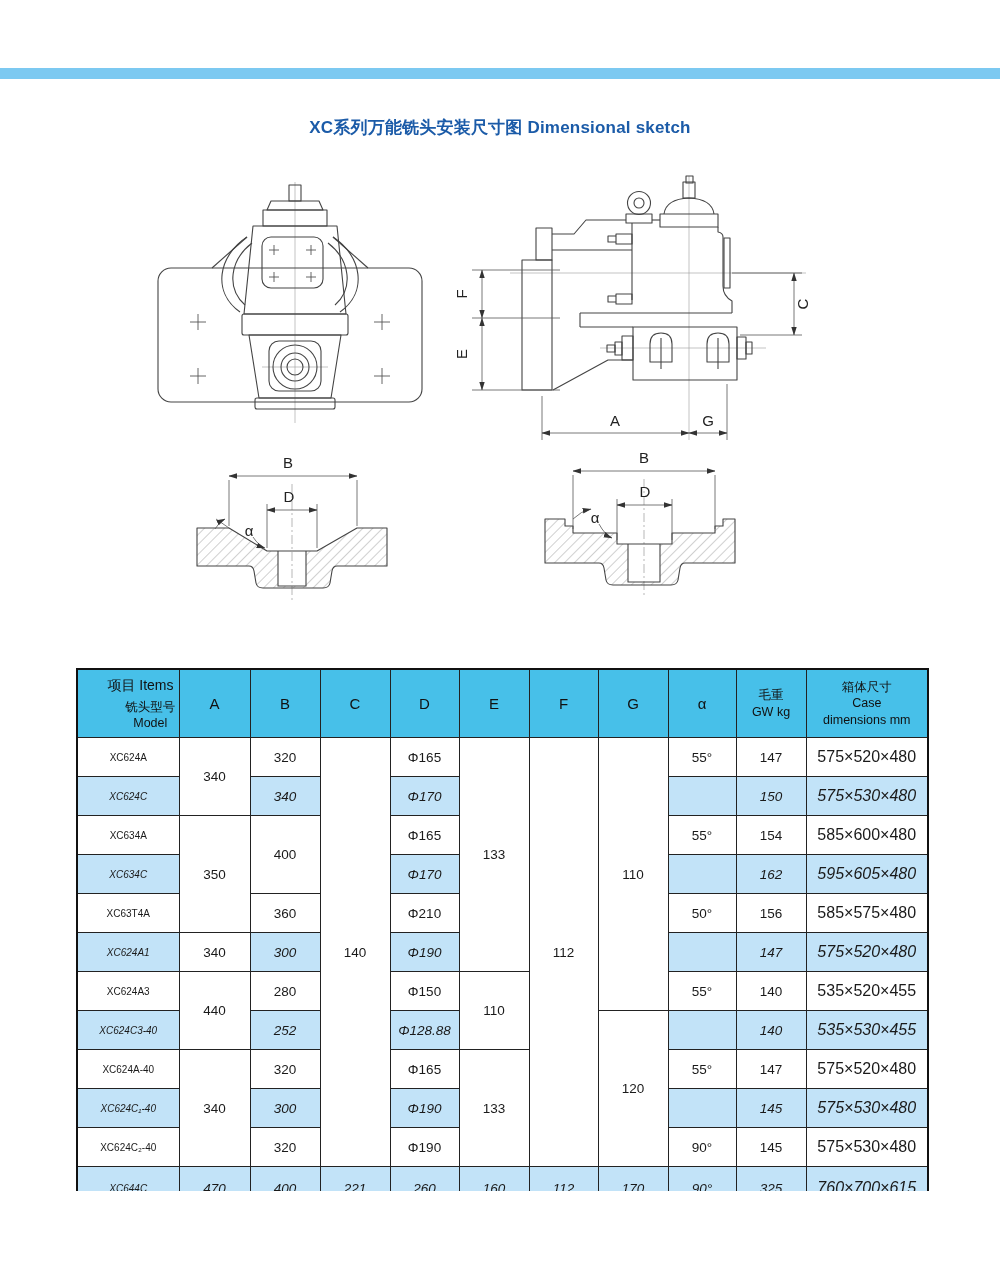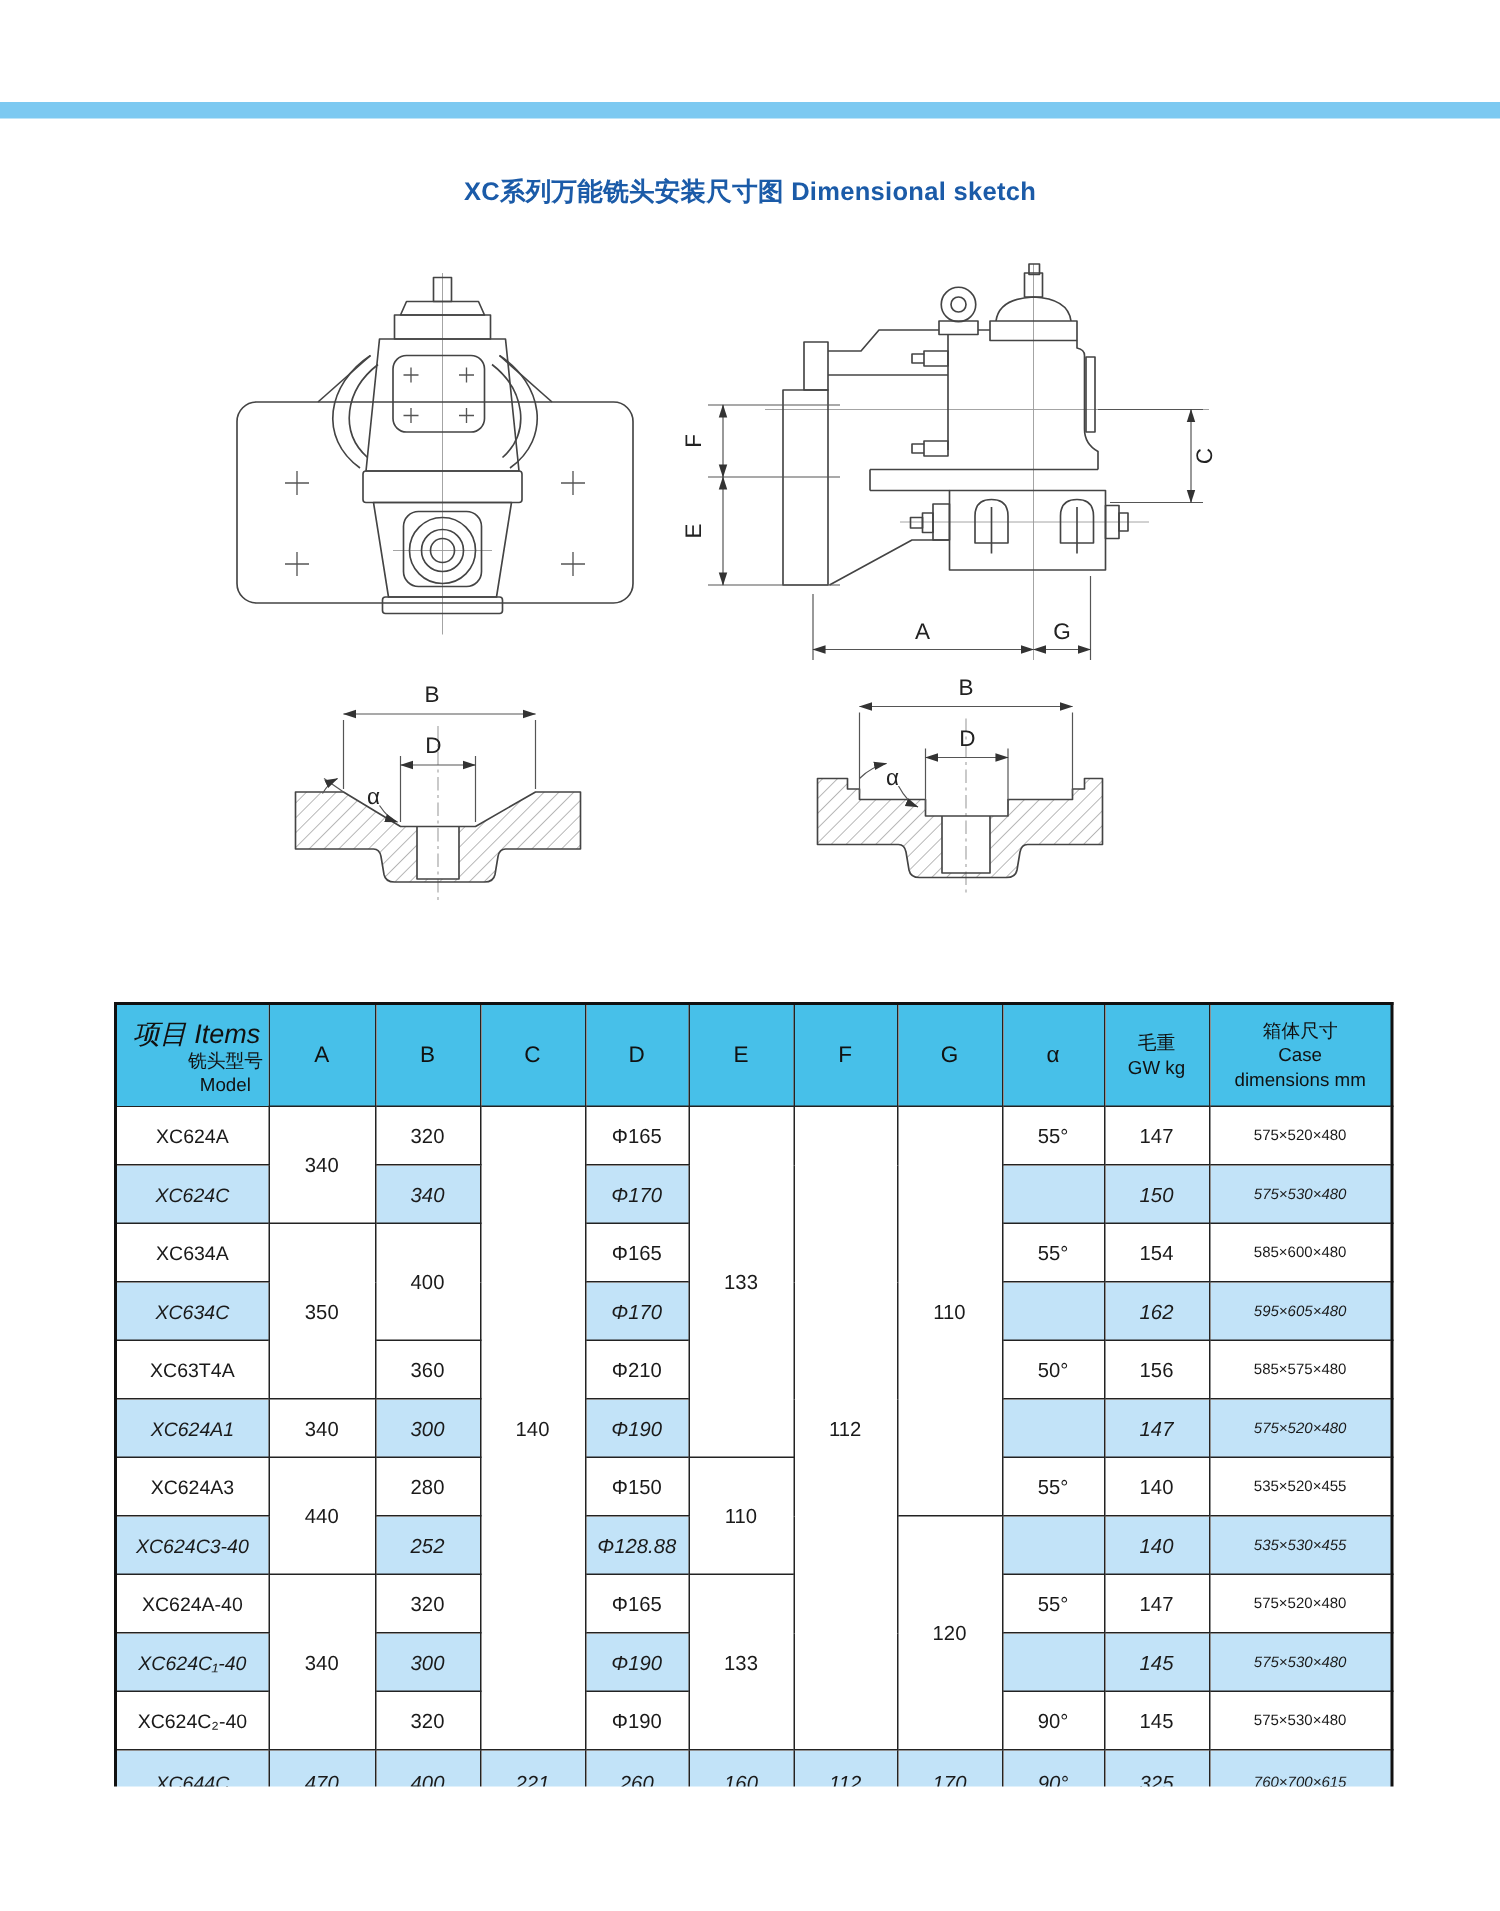--- a/index.html
+++ b/index.html
@@ -16,26 +16,26 @@
   #sec2{left:533px;top:445px;}
   table.dim{position:absolute;left:76px;top:668px;width:852px;border-collapse:collapse;
             table-layout:fixed;border:2px solid #111;}
   .dim th,.dim td{border:1px solid #222;text-align:center;vertical-align:middle;
             padding:0;font-size:13.5px;color:#1a1a1a;background:#fff;overflow:hidden;}
   .dim thead th{background:var(--c-header,#47c0e9);font-weight:normal;height:67px;font-size:15px;color:#111;}
   .dim thead th.small{font-size:12.5px;line-height:1.3;}
   .dim tbody tr{height:39px;}
   .dim tbody tr:last-child{height:44px;}
   .dim td.b,.dim th.b{background:var(--c-blue,#c2e3f8);font-style:italic;}
-  .dim td.c-case{font-size:10px;}
-  .dim td.model{font-size:13px;}
+  .dim td.c-case{font-size:16px;}
+  .dim td.model{font-size:10px;}
   th.corner{position:relative;background-image:linear-gradient(to bottom right,
             rgba(0,0,0,0) calc(50% - 1px),#111 calc(50% - 1px),#111 calc(50% + 1px),
             rgba(0,0,0,0) calc(50% + 1px));}
-  th.corner .ct{position:absolute;top:7px;right:5px;font-size:18px;font-style:italic;}
+  th.corner .ct{position:absolute;top:7px;right:5px;font-size:14px;}
   th.corner .cb{position:absolute;bottom:7px;left:4px;font-size:12.5px;margin-left:40px;}
   svg text{font-family:"Liberation Sans",sans-serif;fill:#222;}
 </style>
 </head>
 <body>
 
 <div class="page">
   <div class="topbar"></div>
   <div class="title">XC系列万能铣头安装尺寸图 Dimensional sketch</div>
 

